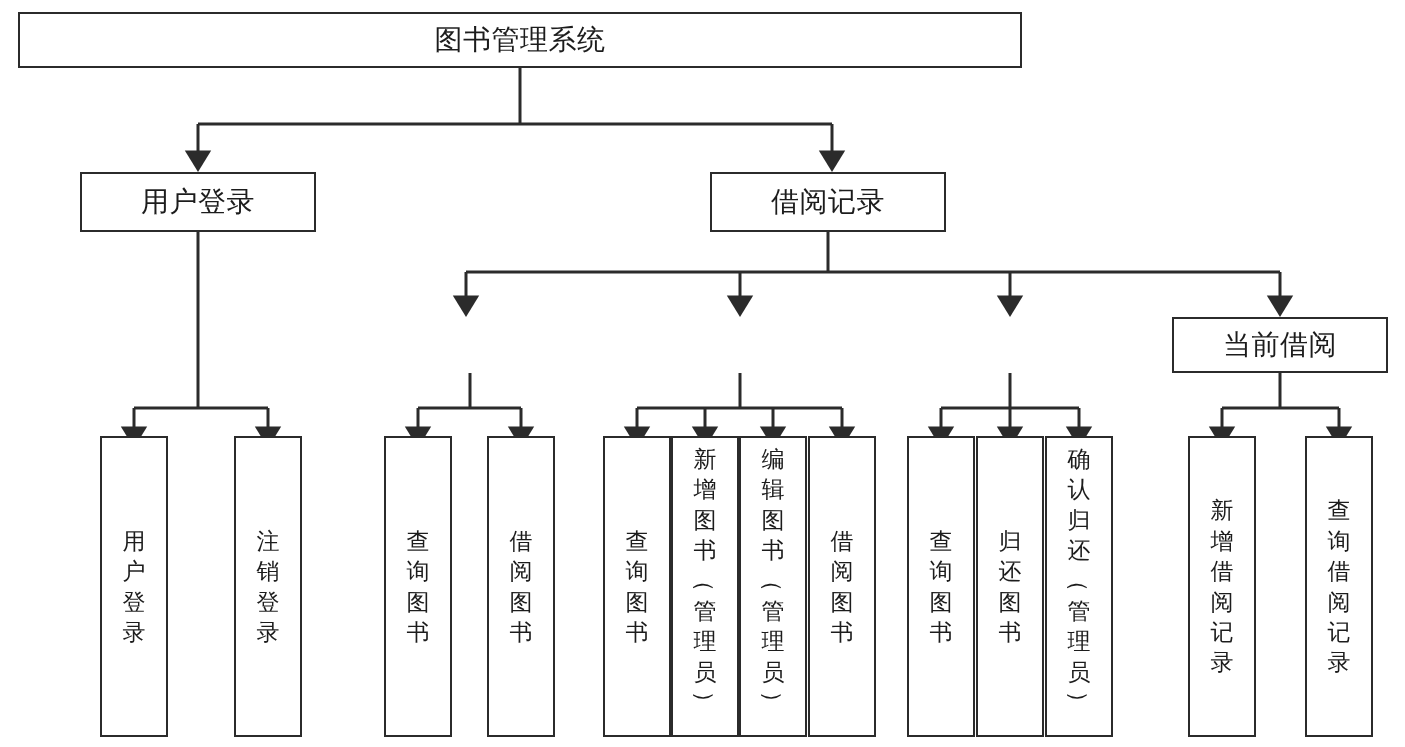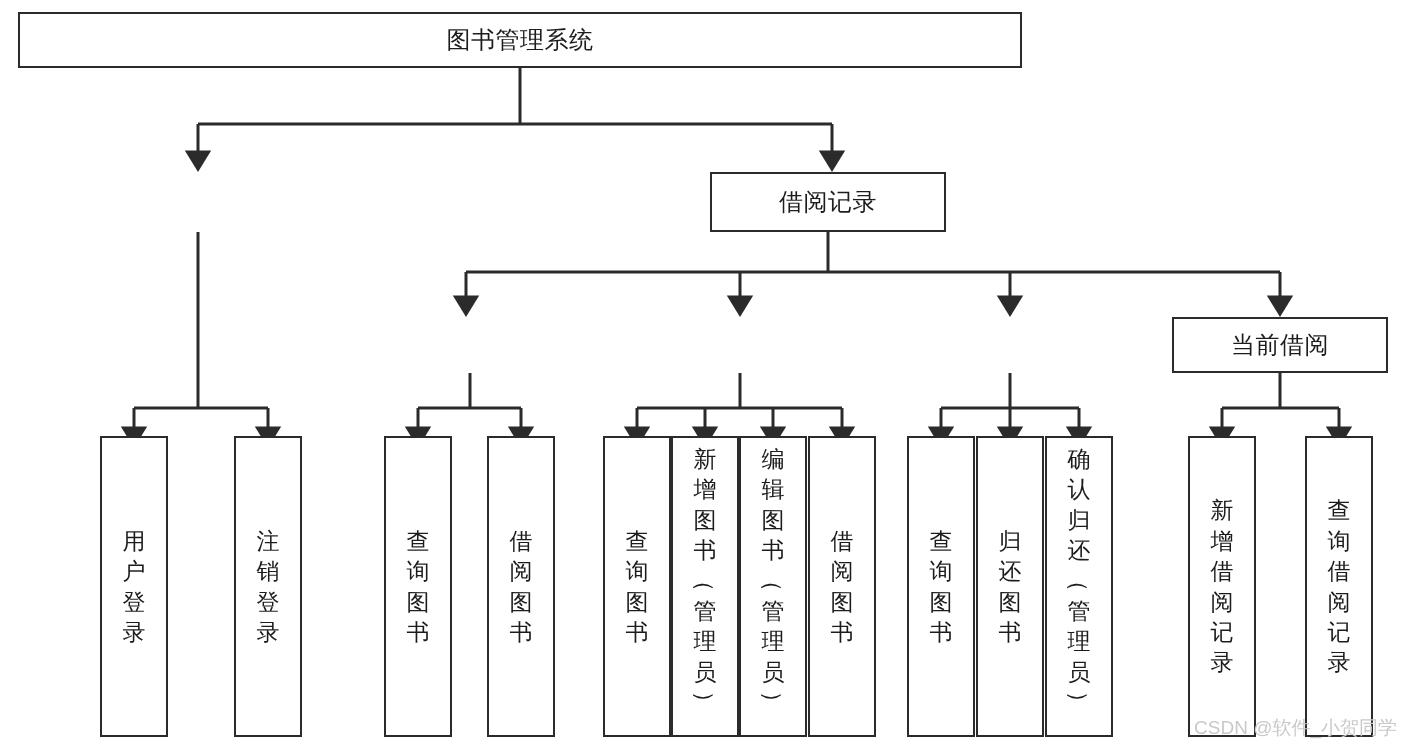--- a/index.html
+++ b/index.html
@@ -35,21 +35,21 @@
     align-items: center;
     justify-content: center;
     z-index: 2;
   }
   .node-label {
     color: #1c1c1c;
     white-space: nowrap;
     line-height: 1.15;
   }
   .node.horiz .node-label {
-    font-size: 24px;
+    font-size: 28px;
     letter-spacing: 0.5px;
   }
   
   .node.vert {
     align-items: flex-start;
     justify-content: center;
     padding-top: 0;
   }
   .node.vert .node-label {
     display: block;
@@ -136,20 +136,23 @@
       <path d="M1222,408 L1339,408"></path>
       <path d="M1222,408 L1222,436" marker-end="url(#arrow)"></path>
       <path d="M1339,408 L1339,436" marker-end="url(#arrow)"></path>
     </g>
   </svg>
 
   <div class="node horiz" style="left:18px; top:12px; width:1004px; height:56px;">
     <span class="node-label">图书管理系统</span>
   </div>
 
+  <div class="node horiz" style="left:80px; top:172px; width:236px; height:60px;">
+    <span class="node-label">用户登录</span>
+  </div>
 
   <div class="node horiz" style="left:710px; top:172px; width:236px; height:60px;">
     <span class="node-label">借阅记录</span>
   </div>
 
 
 
 
   <div class="node horiz" style="left:1172px; top:317px; width:216px; height:56px;">
     <span class="node-label">当前借阅</span>
@@ -284,15 +287,14 @@
     <span class="node-label">
         <span style="display: block;">查</span>
         <span style="display: block;">询</span>
         <span style="display: block;">借</span>
         <span style="display: block;">阅</span>
         <span style="display: block;">记</span>
         <span style="display: block;">录</span>
       </span>
   </div>
 
-  <div id="watermark">CSDN @软件_小贺同学</div>
 
 </div>
 
 </body></html>

